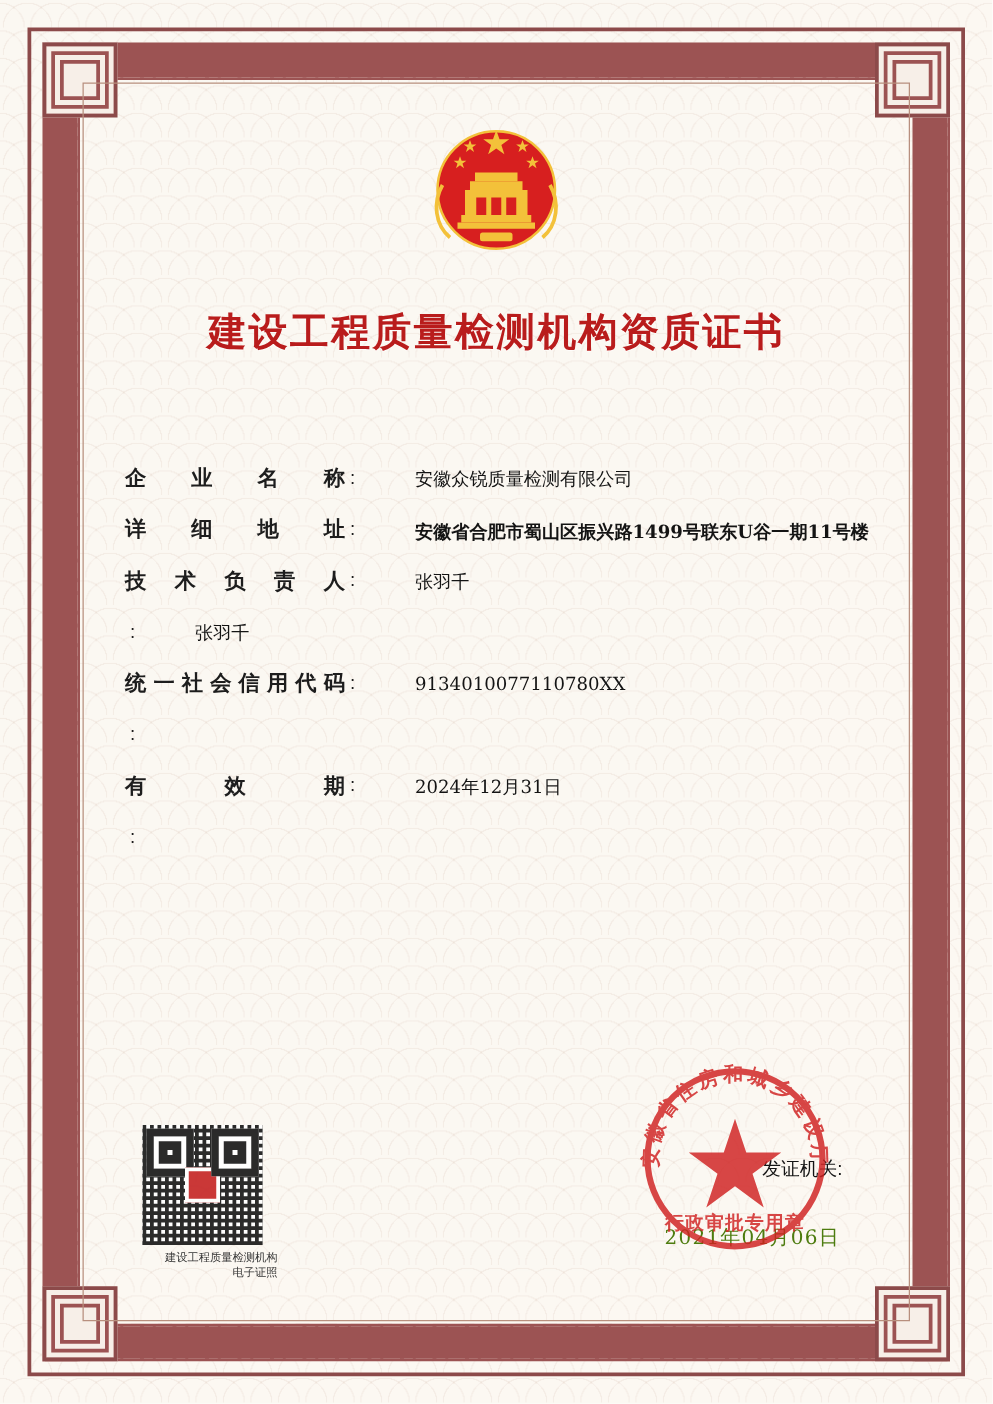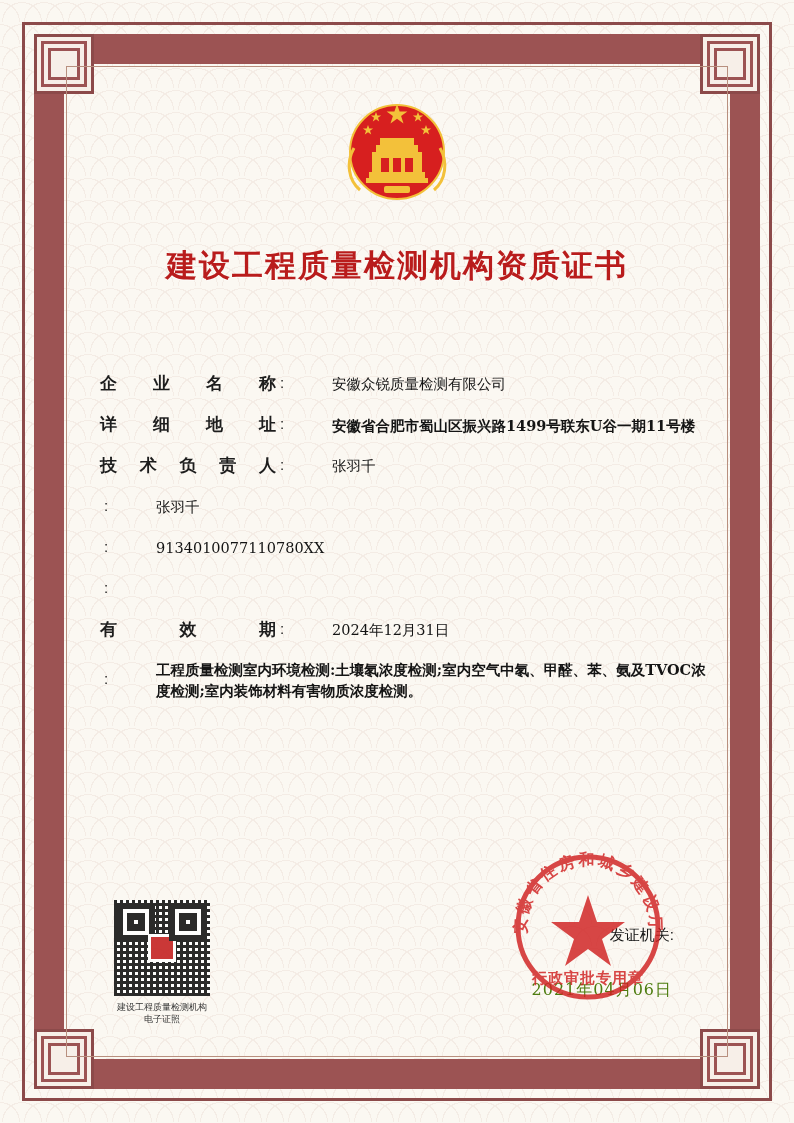--- a/index.html
+++ b/index.html
@@ -167,21 +167,21 @@
     margin-left: 44px;
   }
   .field-value.wide { line-height: 21px; font-weight: bold; }
 
   
   .qr-block {
     position: absolute;
     left: 32px;
     bottom: 28px;
     width: 120px;
-    text-align: center;
+    text-align: right;
   }
   .qr-img {
     width: 96px;
     height: 96px;
     margin: 0 auto;
     background-color: #ffffff;
     background-image:
       repeating-linear-gradient(90deg, #1a1a1a 0 3px, transparent 3px 6px),
       repeating-linear-gradient(0deg, #1a1a1a 0 3px, transparent 3px 6px);
     background-size: 6px 6px, 6px 6px;
@@ -318,37 +318,37 @@
         <div class="field-colon">:</div>
         <div class="field-value">张羽千</div>
       </div>
 
       <div class="field-row">
         <div class="field-colon">:</div>
         <div class="field-value">张羽千</div>
       </div>
 
       <div class="field-row">
+        <div class="field-label">统一社会信用代码</div>
         <div class="field-colon">:</div>
         <div class="field-value">9134010077110780XX</div>
       </div>
 
       <div class="field-row">
         <div class="field-colon">:</div>
       </div>
 
       <div class="field-row">
         <div class="field-label">有效期</div>
         <div class="field-colon">:</div>
         <div class="field-value">2024年12月31日</div>
       </div>
 
       <div class="field-row">
         <div class="field-colon">:</div>
-        <div class="field-value wide">工程质量检测室内环境检测:土壤氡浓度检测;室内空气中氡、甲醛、苯、氨及TVOC浓度检测;室内装饰材料有害物质浓度检测。</div>
       </div>
 
     </div>
 
     <div class="qr-block">
       <div class="qr-img">
         <div class="qr-center"></div>
       </div>
       <div class="qr-caption">
         <div>建设工程质量检测机构</div>

